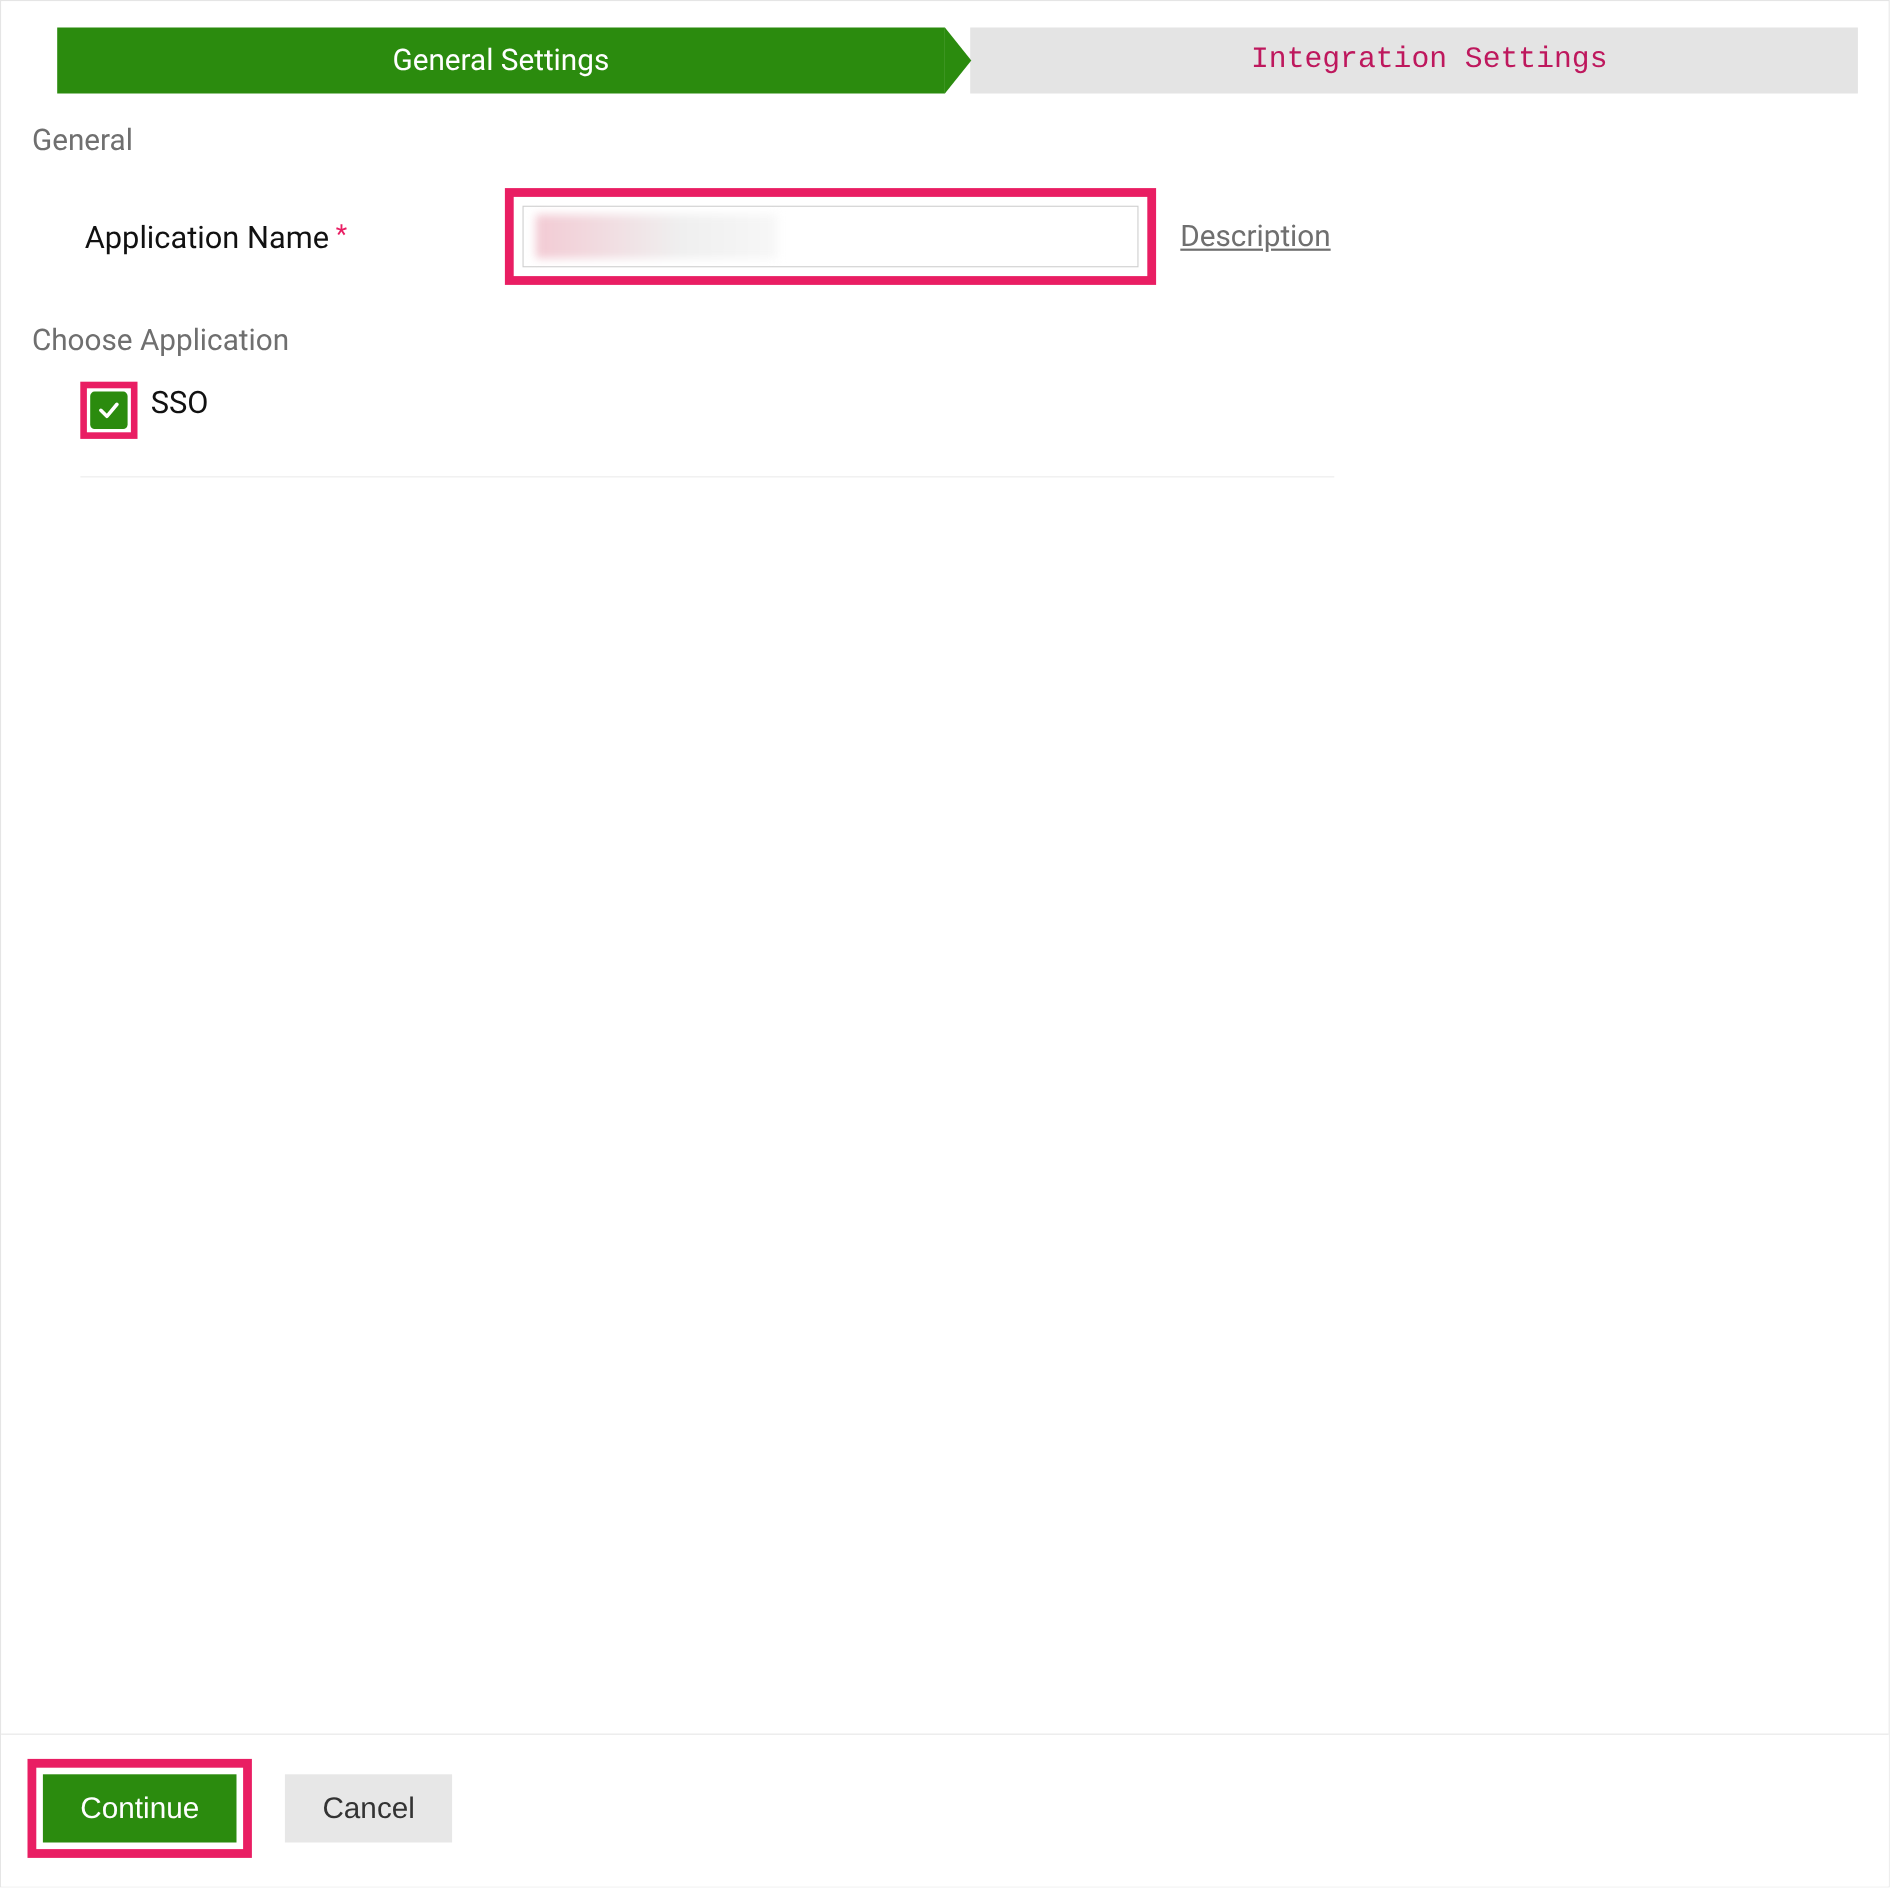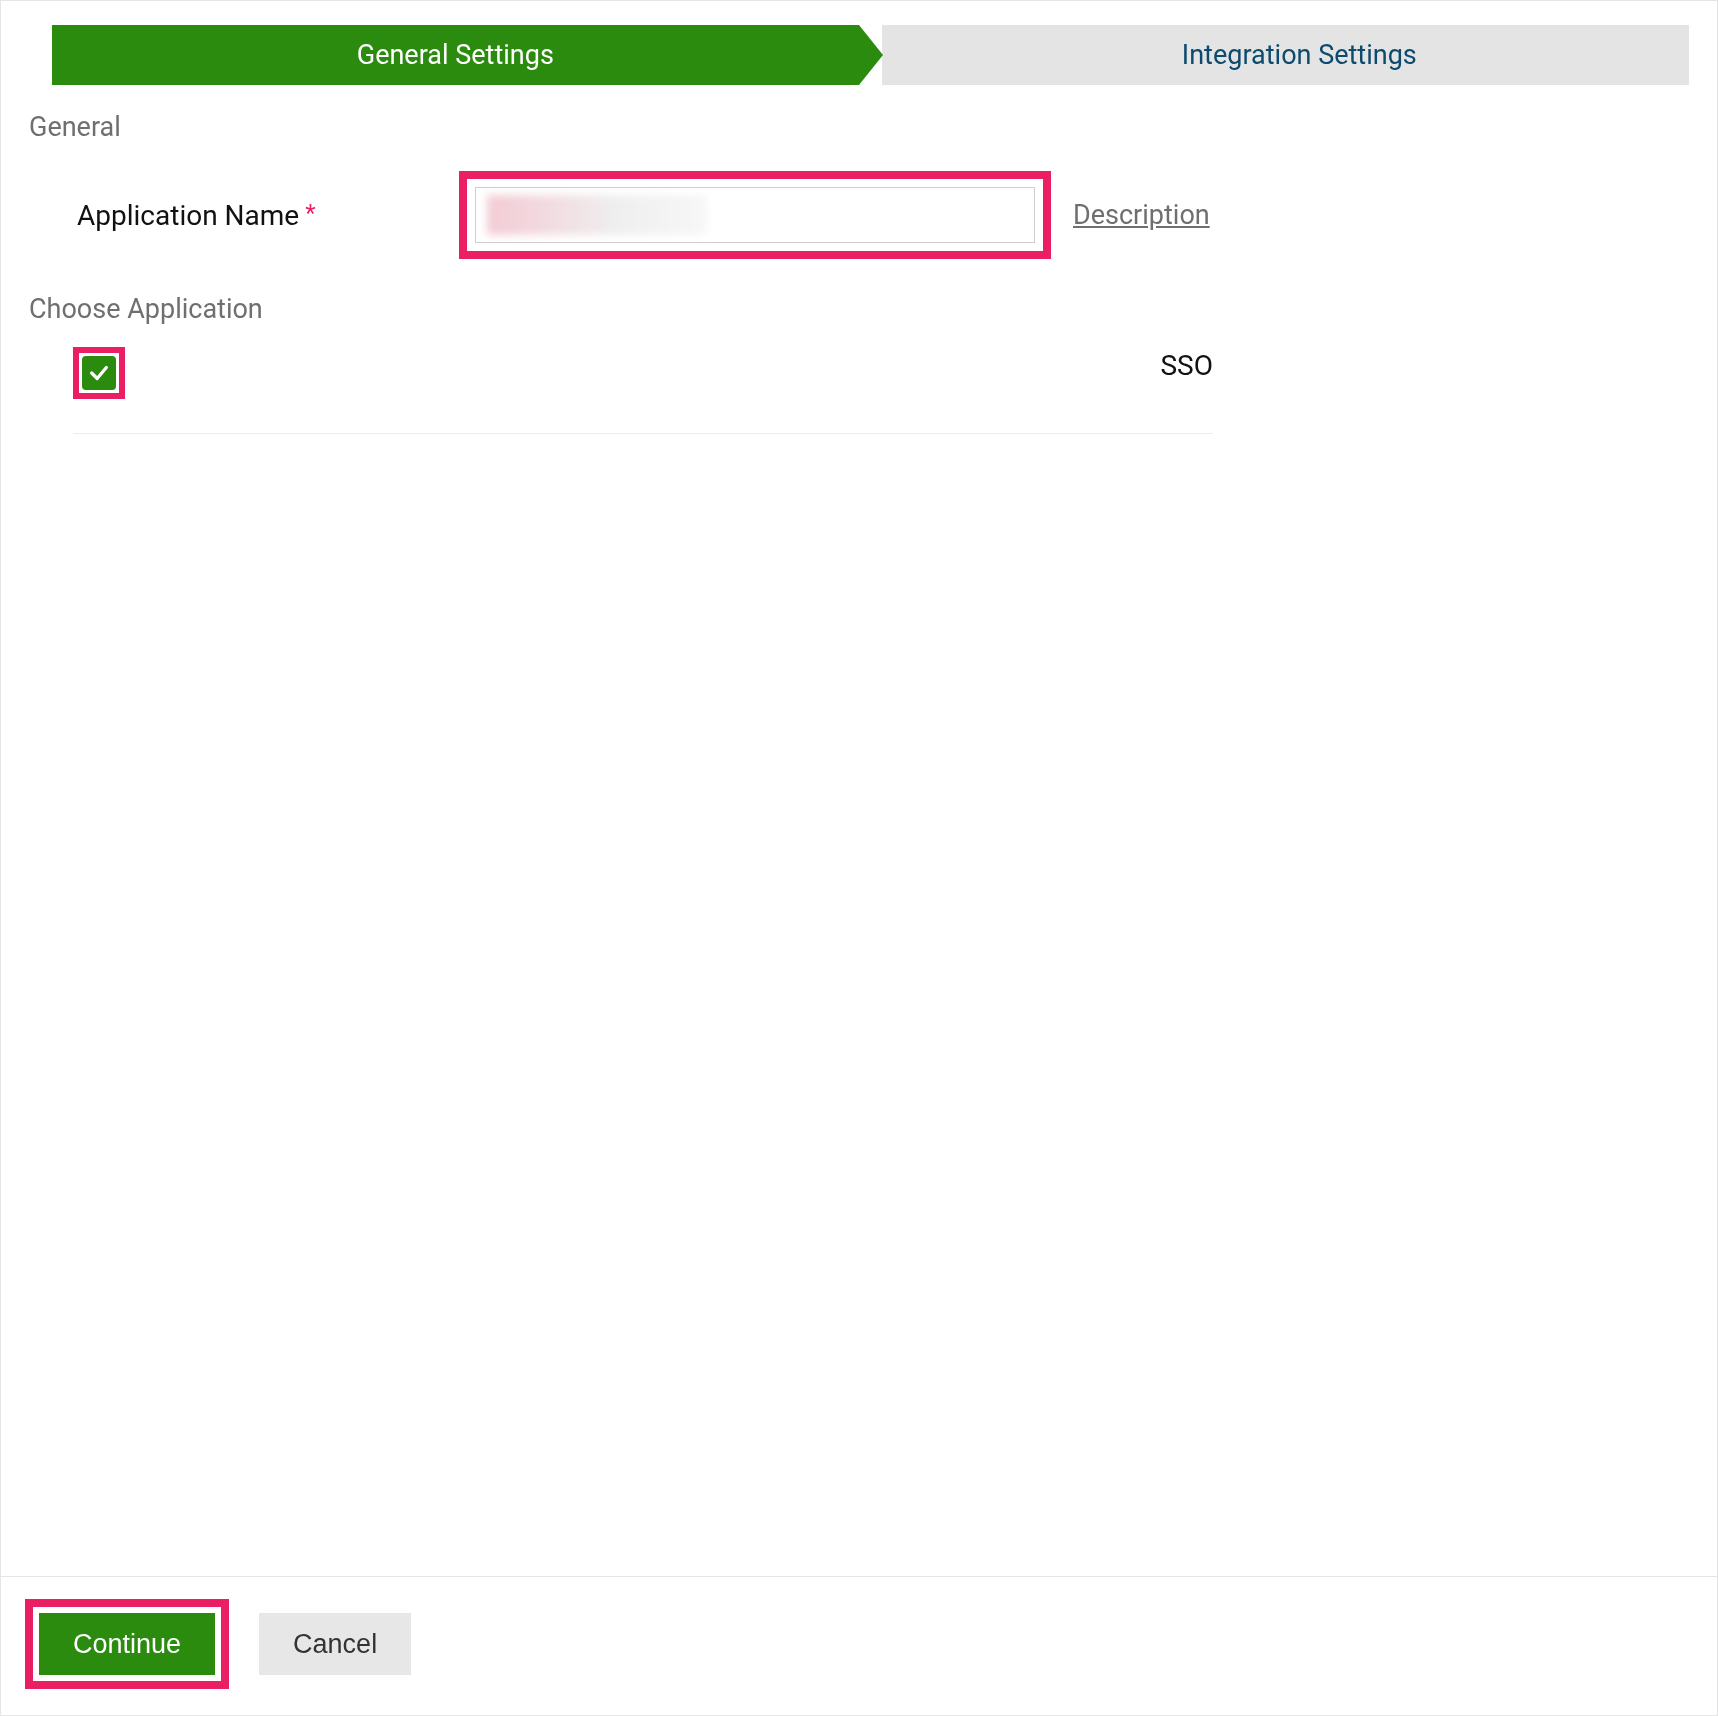--- a/index.html
+++ b/index.html
@@ -49,22 +49,23 @@
     right: -24px;
     top: 0;
     width: 0; height: 0;
     border-top: 30px solid transparent;
     border-bottom: 30px solid transparent;
     border-left: 24px solid #2b8b0e;
     z-index: 2;
   }
   .step-inactive {
     background: #e4e4e4;
-    color: #0c4a6e;
+    color: #be185d;
     padding-left: 28px;
+    font-family: Liberation Mono, monospace;
   }
 
   .section-title {
     font-size: 27px;
     color: #6f6f6f;
     margin: 12px 0 28px 0;
   }
 
   .field-row {
     display: flex;
@@ -113,21 +114,20 @@
     color: #6f6f6f;
     margin: 10px 0 22px 0;
   }
   .cap-row {
     display: flex;
     align-items: flex-start;
     margin-left: 44px;
     padding-bottom: 34px;
     border-bottom: 1px solid #ececec;
     width: 1140px;
-    justify-content: space-between;
   }
   .cb-highlight-wrap {
     border: 6px solid #e91e63;
     padding: 2px;
     margin-right: 12px;
     width: 52px; height: 52px;
     display:flex; align-items:center; justify-content:center;
     flex: 0 0 auto;
   }
   .checkbox {

